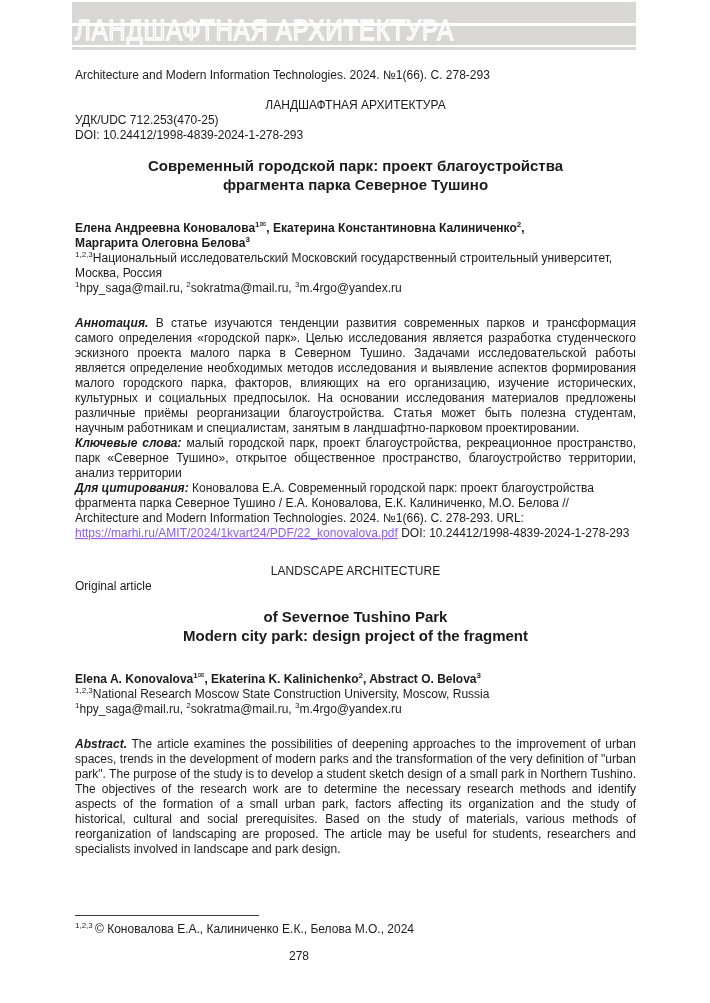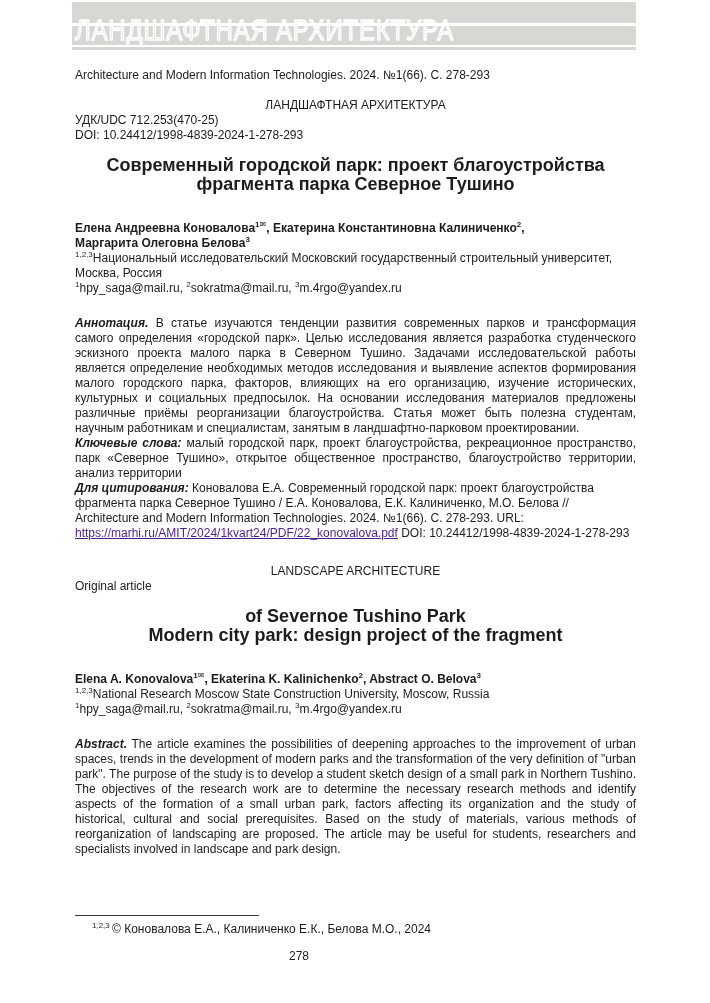--- a/index.html
+++ b/index.html
@@ -22,32 +22,32 @@
     -webkit-text-stroke:1.4px #ffffff;
     transform:scaleX(0.8);transform-origin:left top;
   }
   .content{position:absolute;left:75px;top:0;width:561px;}
   .line{display:block;}
   .center{text-align:center;}
   .justify{text-align:justify;}
   p{margin:0;}
   sup{font-size:8px;line-height:0;vertical-align:super;}
   .bi{font-weight:bold;font-style:italic;}
-  .link{color:#4c1d95;text-decoration:underline;cursor:pointer;}
+  .link{color:#8b5cf6;text-decoration:underline;cursor:pointer;}
   .journal-line{margin-top:68px;}
   .section-heading{margin-top:15px;}
   .meta-block{margin-top:0;}
-  .article-title{margin-top:13px;font-size:18px;line-height:19px;font-weight:bold;}
+  .article-title{margin-top:13px;font-size:15px;line-height:19px;font-weight:bold;}
   .authors-block{margin-top:27px;}
   .authors-block .names{font-weight:bold;}
   .para{margin-top:20px;}
   .para-tight{margin-top:0;}
   .en-heading{margin-top:23px;}
   .footnote-rule{position:absolute;left:75px;top:915px;width:184px;border-top:1.5px solid #3a3a3a;}
-  .footnote{position:absolute;left:92px;top:922px;width:561px;}
+  .footnote{position:absolute;left:75px;top:922px;width:561px;}
   .page-number{position:absolute;left:0;top:949px;width:598px;text-align:center;}
 </style>
 </head>
 <body>
 
 <div class="banner">
   <div class="bar1"></div>
   <div class="gapA"></div>
   <div class="bar2"></div>
   <div class="gapB"></div>

